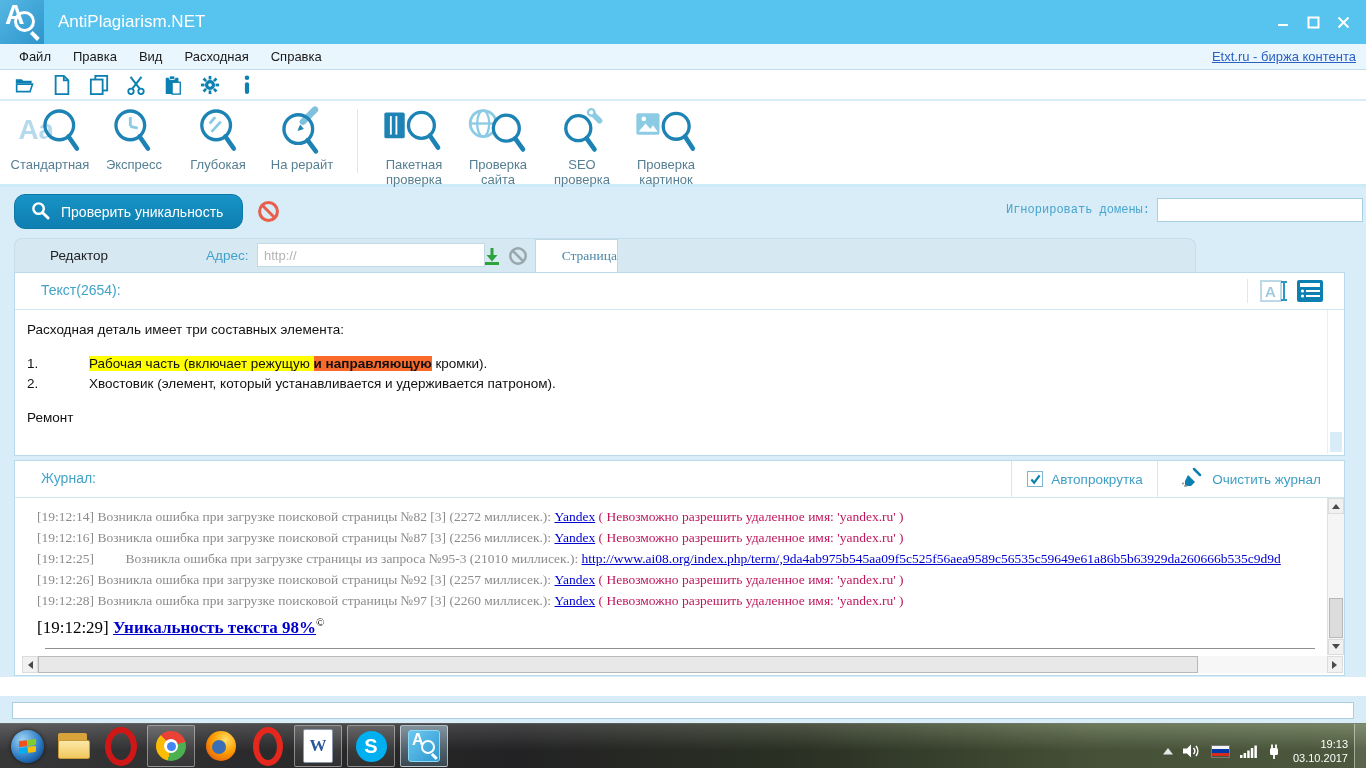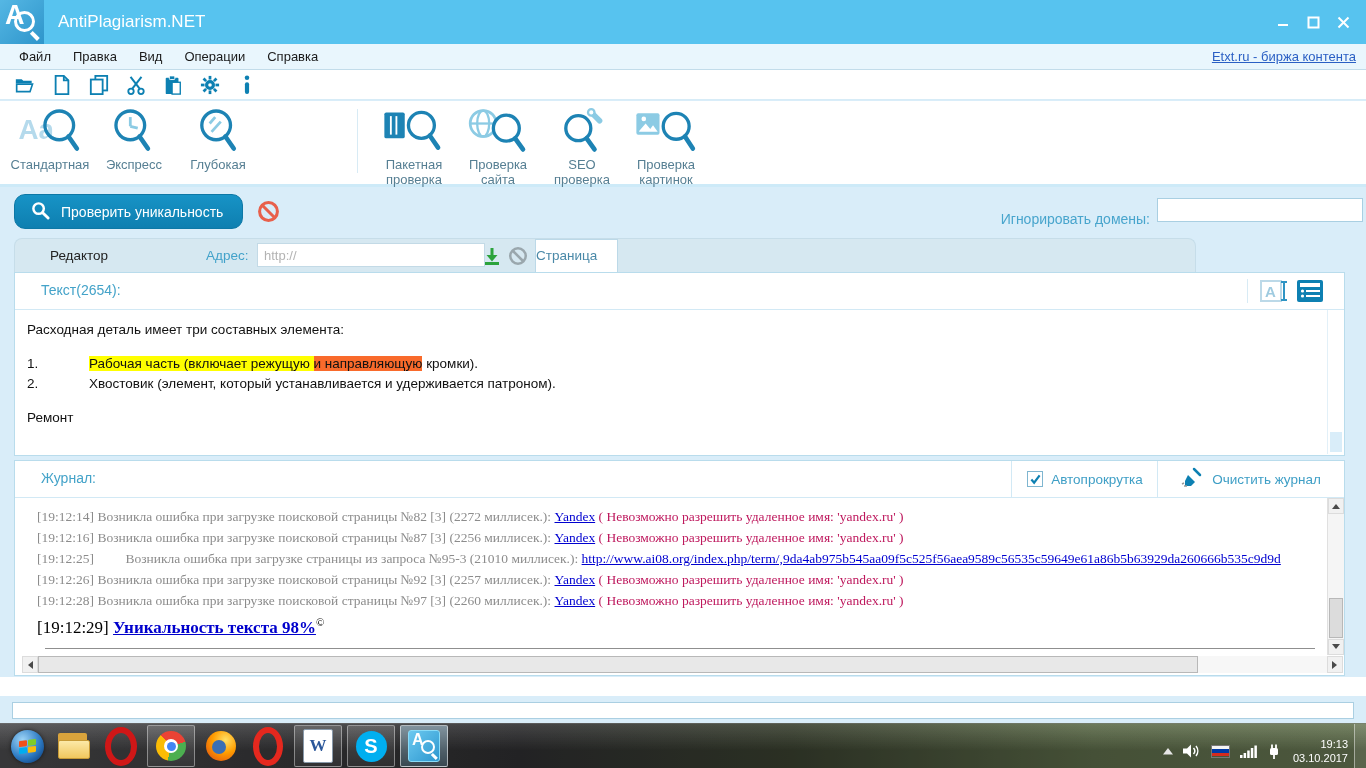--- a/index.html
+++ b/index.html
@@ -35,48 +35,48 @@
   .mode-ic{height:50px;display:flex;align-items:flex-end;justify-content:center;}
   .mode-ic svg{width:66px;height:50px;}
   .mode-lb{margin-top:2px;font-size:13px;line-height:15px;color:#567f93;}
   .modes-div{position:absolute;left:357px;top:8px;width:1px;height:64px;background:#d8ebf5;}
 
   
   .content{position:absolute;left:0;top:187px;width:1366px;bottom:45px;background:#d9edf9;}
 
   .check-btn{position:absolute;left:14px;top:7px;width:229px;height:35px;border-radius:11px;background:linear-gradient(#1793c6,#0e7fb0);border:1px solid #0d78a6;display:flex;align-items:center;gap:11px;padding-left:16px;box-sizing:border-box;color:#fff;font-size:14px;cursor:pointer;}
   .stop-icon{position:absolute;left:257px;top:13px;width:23px;height:23px;}
-  .ignore-label{position:absolute;right:216px;top:24px;color:#48a5cd;font-size:14px;}
+  .ignore-label{position:absolute;right:216px;top:16px;color:#48a5cd;font-size:12px;font-family:Liberation Mono, monospace;}
   .ignore-input{position:absolute;left:1157px;top:11px;width:196px;height:22px;border:1px solid #a9cfe2;font-size:13px;padding:0 4px;}
 
   
   .tabrow{position:absolute;left:14px;top:51px;width:1182px;height:34px;background:#d6e8f1;border:1px solid #c6dde9;border-bottom:none;border-radius:8px 8px 0 0;box-sizing:border-box;}
   .tab-editor-label{position:absolute;left:35px;top:9px;font-size:13.5px;color:#222;}
   .addr-label{position:absolute;left:191px;top:9px;font-size:13.5px;color:#42a2ca;}
   .addr-input{position:absolute;left:242px;top:4px;width:214px;height:22px;border:1px solid #c3dae6;font-size:13px;padding:0 6px;color:#333;}
   .addr-input::placeholder{color:#b3b3b3;}
   .dl-icon{position:absolute;left:468px;top:8px;width:18px;height:18px;}
   .blk-icon{position:absolute;left:493px;top:7px;width:20px;height:20px;}
-  .tab-page{position:absolute;left:520px;top:0;width:83px;height:50px;background:#fff;border:1px solid #bcd9e8;border-bottom:none;box-sizing:border-box;text-align:left;line-height:32px;font-size:13.5px;color:#4a89a8;}
+  .tab-page{position:absolute;left:520px;top:0;width:83px;height:50px;background:#fff;border:1px solid #bcd9e8;border-bottom:none;box-sizing:border-box;text-align:right;line-height:32px;font-size:13.5px;color:#4a89a8;font-family:Liberation Serif, serif;}
 
   
   .editor-panel{position:absolute;left:14px;right:21px;top:85px;height:184px;background:#fff;border:1px solid #b9dcec;box-sizing:border-box;}
   .ed-header{position:absolute;left:0;right:0;top:0;height:36px;border-bottom:1px solid #d2e9f5;}
   .ed-title{position:absolute;left:26px;top:9px;color:#44a3c9;font-size:14px;}
   .ed-div{position:absolute;right:96px;top:6px;width:1px;height:24px;background:#d8ebf5;}
   .ed-ic{position:absolute;top:6px;width:28px;height:24px;}
   .ed-ic.font{right:56px;}
   .ed-ic.view{right:20px;}
   .ed-body{position:absolute;left:0;top:37px;right:17px;bottom:0;padding:10px 0 0 12px;font-size:13.5px;color:#111;overflow:hidden;}
   .ed-line{min-height:20px;line-height:20px;white-space:nowrap;}
   .ed-line.blank{min-height:14px;}
   .li-num{display:inline-block;width:26px;}
   .li-tab{display:inline-block;width:36px;}
   .hl-yellow{background:#ffff00;}
-  .hl-orange{background:#f96a2b;}
+  .hl-orange{background:#f96a2b;font-weight:bold;}
   .ed-vscroll{position:absolute;right:0;top:37px;bottom:1px;width:16px;background:#fff;border-left:1px solid #e2f0f8;}
   .ed-thumb{position:absolute;left:2px;right:2px;bottom:2px;height:20px;background:#d9edf9;}
 
   
   .log-panel{position:absolute;left:14px;right:21px;top:273px;height:216px;background:#fff;border:1px solid #b9dcec;box-sizing:border-box;}
   .log-header{position:absolute;left:0;right:0;top:0;height:36px;border-bottom:1px solid #d2e9f5;}
   .log-title{position:absolute;left:26px;top:9px;color:#44a3c9;font-size:14px;}
   .autoscroll{position:absolute;right:186px;top:0;width:146px;height:36px;border-left:1px solid #d2e9f5;display:flex;align-items:center;justify-content:center;gap:8px;cursor:pointer;}
   .cbox{width:14px;height:14px;border:1px solid #7fb6d0;background:#fff;display:flex;align-items:center;justify-content:center;}
   .as-label{color:#3f9fc6;font-size:13.5px;}
@@ -171,21 +171,21 @@
       <div class="wc">
           <svg width="13" height="13" viewBox="0 0 13 13">
             <line x1="1.5" y1="1.5" x2="11.5" y2="11.5" stroke="#fff" stroke-width="2"></line>
             <line x1="11.5" y1="1.5" x2="1.5" y2="11.5" stroke="#fff" stroke-width="2"></line>
           </svg>
         </div>
     </div>
   </div>
 
   <div class="menubar">
-    <div class="menu-items"><span class="menu-item">Файл</span><span class="menu-item">Правка</span><span class="menu-item">Вид</span><span class="menu-item">Операции</span><span class="menu-item">Справка</span></div>
+    <div class="menu-items"><span class="menu-item">Файл</span><span class="menu-item">Правка</span><span class="menu-item">Вид</span><span class="menu-item">Расходная</span><span class="menu-item">Справка</span></div>
     <a class="menu-link">Etxt.ru - биржа контента</a>
   </div>
 
   <div class="quickbar">
       <span class="qicon">
         <svg viewBox="0 0 24 20">
           <path fill="#0d80b2" d="M1 3h7l2 2h10v3H1z"></path>
           <path fill="#fff" stroke="#0d80b2" stroke-width="2" d="M2 9h19l-3 9H2z"></path>
         </svg>
       </span>
@@ -265,20 +265,31 @@
         </div>
         <div class="mode">
           <div class="mode-ic">
             <svg viewBox="0 0 68 54">
               <circle cx="32" cy="22" r="15.5" fill="none" stroke="#1d83b4" stroke-width="3.6"></circle>
               <path d="M25 20l6-7M27 29l10-11" stroke="#8ccbe4" stroke-width="3" fill="none"></path>
               <line x1="42" y1="34" x2="51" y2="47" stroke="#1d83b4" stroke-width="5" stroke-linecap="round"></line>
             </svg>
           </div>
           <div class="mode-lb">Глубокая</div>
+        </div>
+        <div class="mode">
+          <div class="mode-ic">
+            <svg viewBox="0 0 68 54">
+              <line x1="48" y1="5" x2="35" y2="18" stroke="#7fc0dc" stroke-width="7" stroke-linecap="round"></line>
+              <path d="M32 21l-3 7 7-2z" fill="#1d83b4"></path>
+              <circle cx="30" cy="26" r="15.5" fill="none" stroke="#1d83b4" stroke-width="3.6"></circle>
+              <line x1="40" y1="38" x2="49" y2="50" stroke="#1d83b4" stroke-width="5" stroke-linecap="round"></line>
+            </svg>
+          </div>
+          <div class="mode-lb">На рерайт</div>
         </div>
       </div>
     <div class="modes-div"></div>
     <div class="modes-right">
         <div class="mode">
           <div class="mode-ic">
             <svg viewBox="0 0 68 54">
               <rect x="2" y="8" width="22" height="28" rx="2" fill="#1d83b4"></rect>
               <line x1="9" y1="12" x2="9" y2="32" stroke="#fff" stroke-width="2"></line>
               <line x1="15" y1="12" x2="15" y2="32" stroke="#fff" stroke-width="2"></line>

